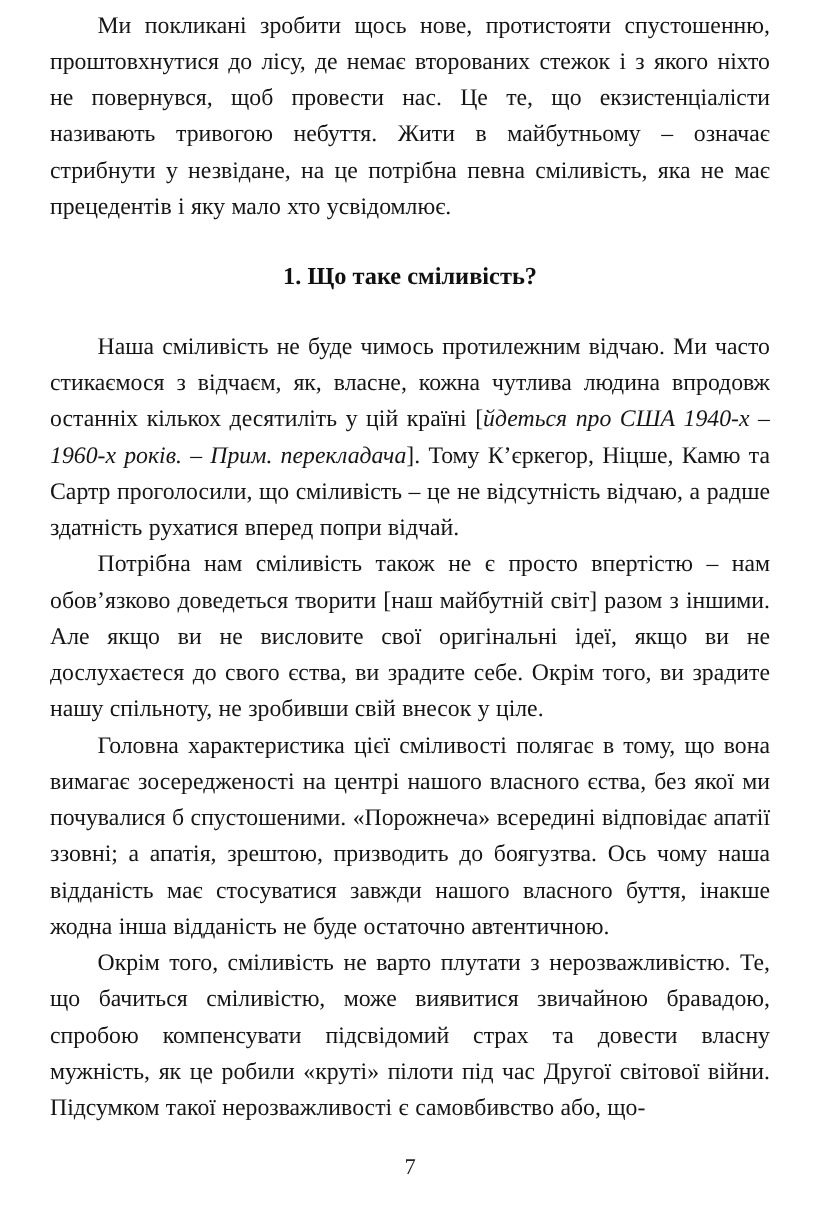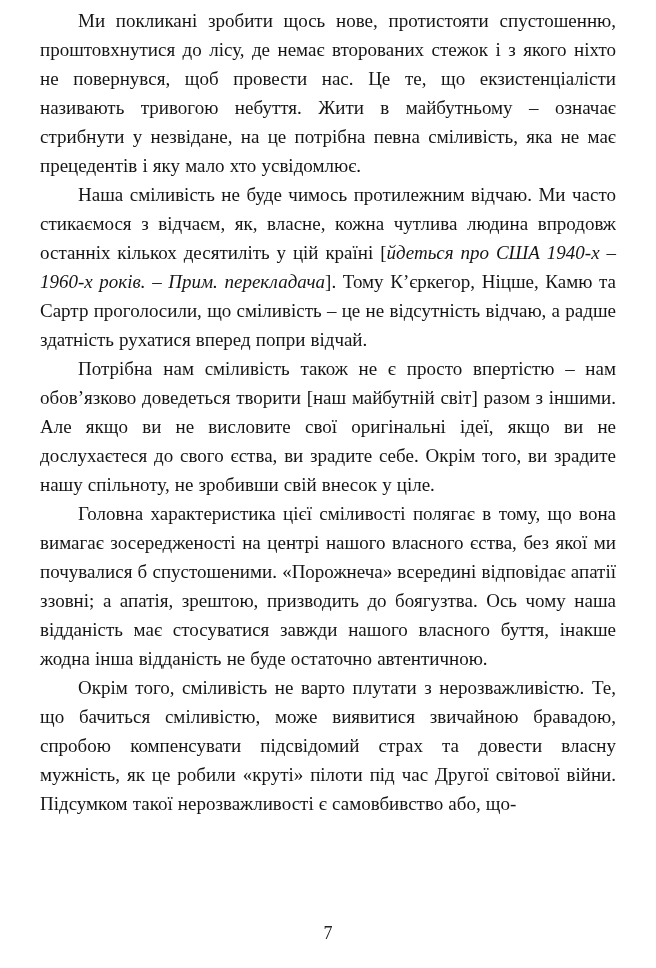--- a/index.html
+++ b/index.html
@@ -51,20 +51,21 @@
       color: #222222;
     }
   </style>
 </head>
 <body>
 
 <div class="page">
 
   <p class="para"><span>Ми покликані зробити щось нове, протистояти спустошенню, проштовхнутися до лісу, де немає второваних стежок і з якого ніхто не повернувся, щоб провести нас. Це те, що екзистенціалісти називають тривогою небуття. Жити в майбутньому – означає стрибнути у незвідане, на це потрібна певна сміливість, яка не має прецедентів і яку мало хто усвідомлює.</span></p>
 
+  <h2 class="heading">1. Що таке сміливість?</h2>
 
   <p class="para"><span>Наша сміливість не буде чимось протилежним відчаю. Ми часто стикаємося з відчаєм, як, власне, кожна чутлива людина впродовж останніх кількох десятиліть у цій країні [</span><em class="note-italic">йдеться про США 1940-х – 1960-х років. – Прим. перекладача</em><span>]. Тому К’єркегор, Ніцше, Камю та Сартр проголосили, що сміливість – це не відсутність відчаю, а радше здатність рухатися вперед </span><strong class="emph-bold">попри відчай</strong><span>.</span></p>
 
   <p class="para"><span>Потрібна нам сміливість також не є просто впертістю – нам обов’язково доведеться творити [наш майбутній світ] разом з іншими. Але якщо ви не висловите свої оригінальні ідеї, якщо ви не дослухаєтеся до свого єства, ви зрадите себе. Окрім того, ви зрадите нашу спільноту, не зробивши свій внесок у ціле.</span></p>
 
   <p class="para"><span>Головна характеристика цієї сміливості полягає в тому, що вона вимагає зосередженості на центрі нашого власного єства, без якої ми почувалися б спустошеними. «Порожнеча» всередині відповідає апатії ззовні; а апатія, зрештою, призводить до боягузтва. Ось чому наша відданість має стосуватися завжди нашого власного буття, інакше жодна інша відданість не буде остаточно автентичною.</span></p>
 
   <p class="para"><span>Окрім того, сміливість не варто плутати з нерозважливістю. Те, що бачиться сміливістю, може виявитися звичайною бравадою, спробою компенсувати підсвідомий страх та довести власну мужність, як це робили «круті» пілоти під час Другої світової війни. Підсумком такої нерозважливості є самовбивство або, що-</span></p>
 
   <div class="page-number">7</div>

